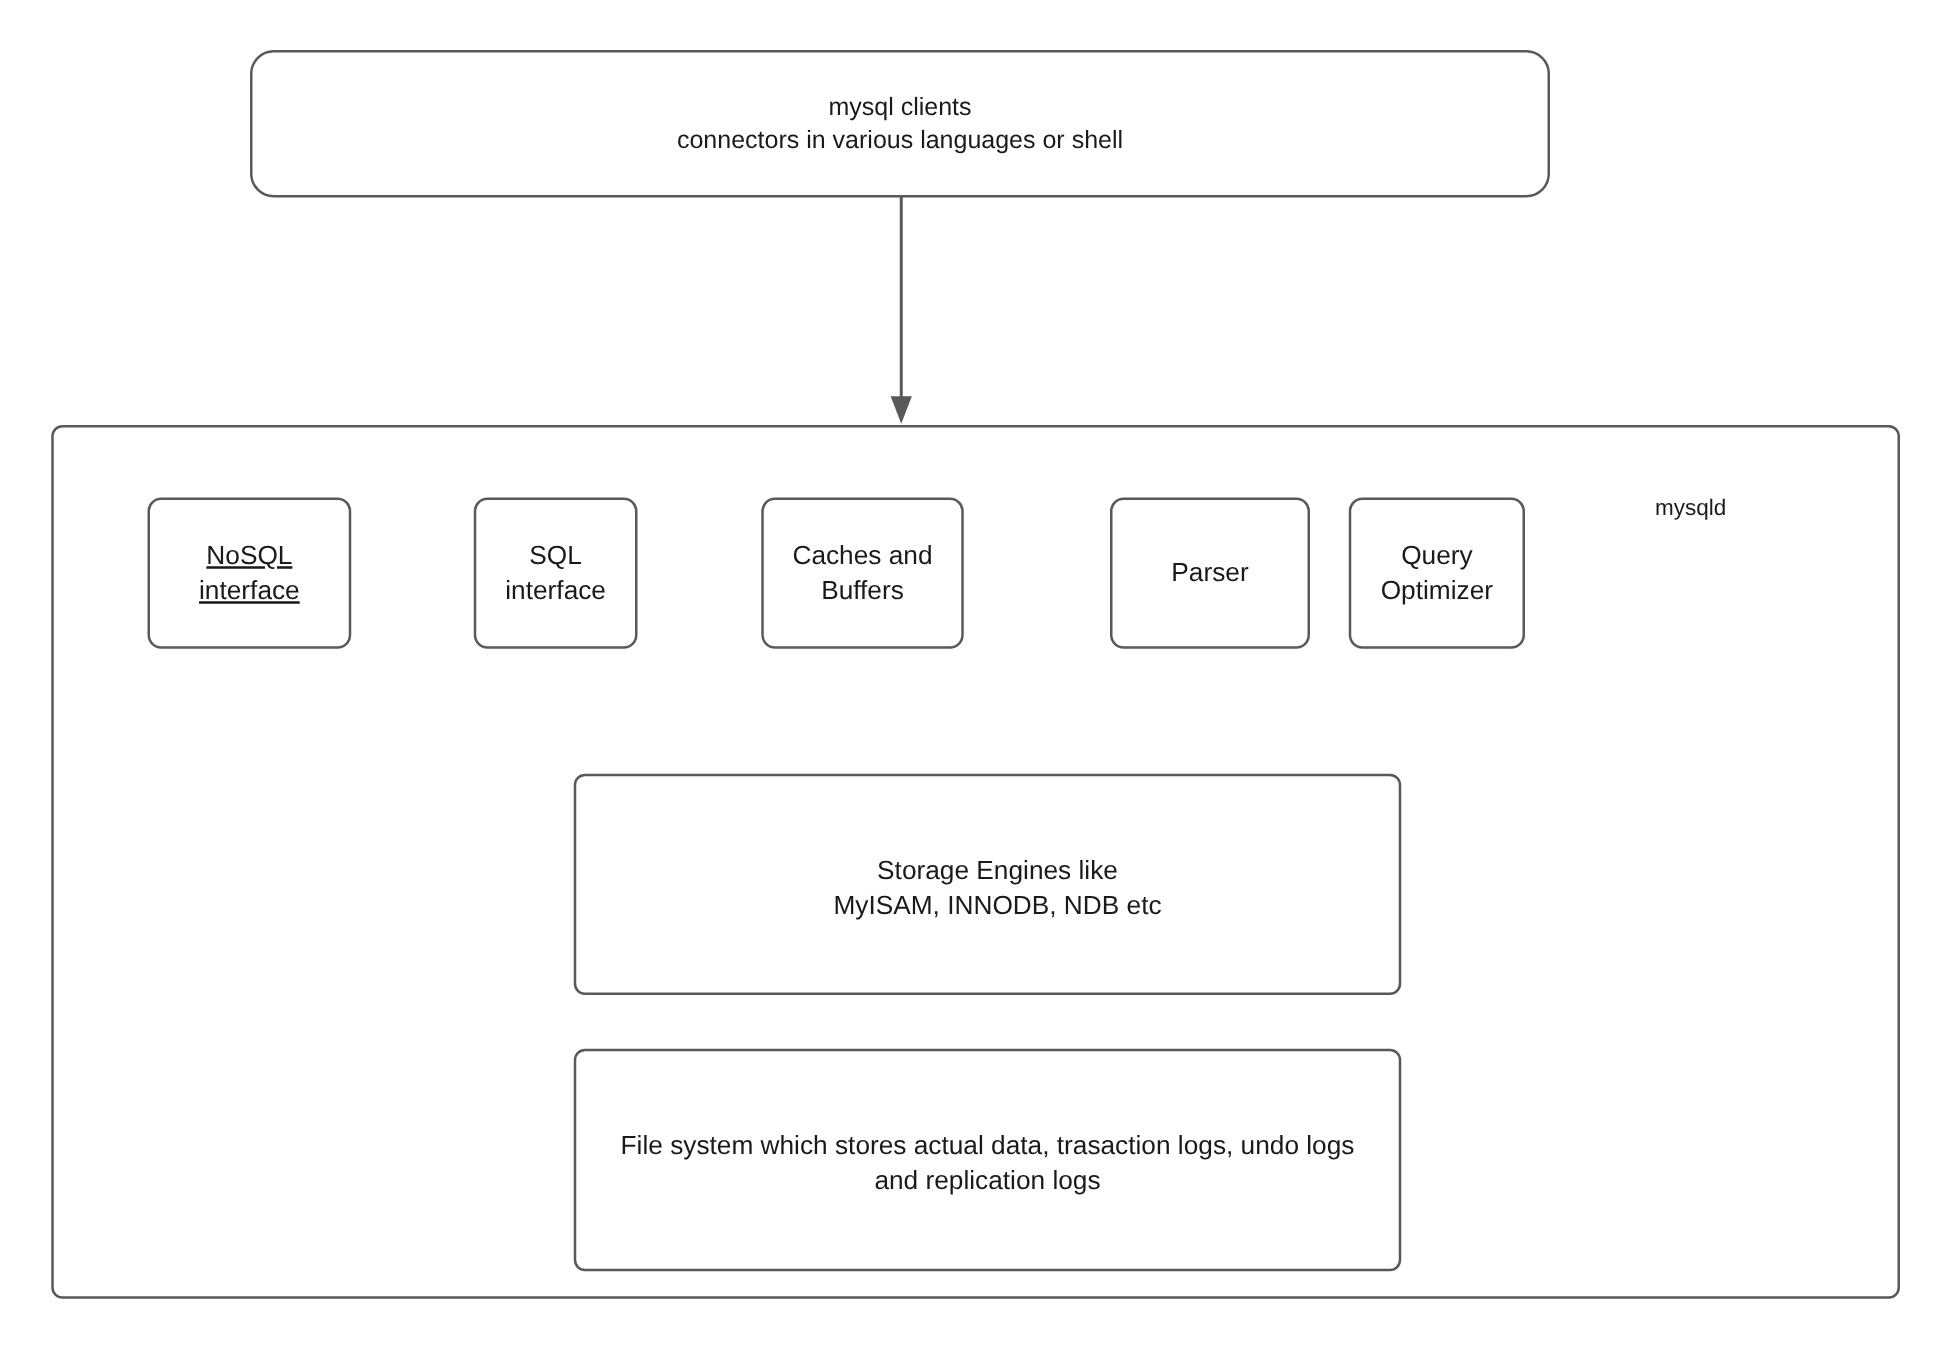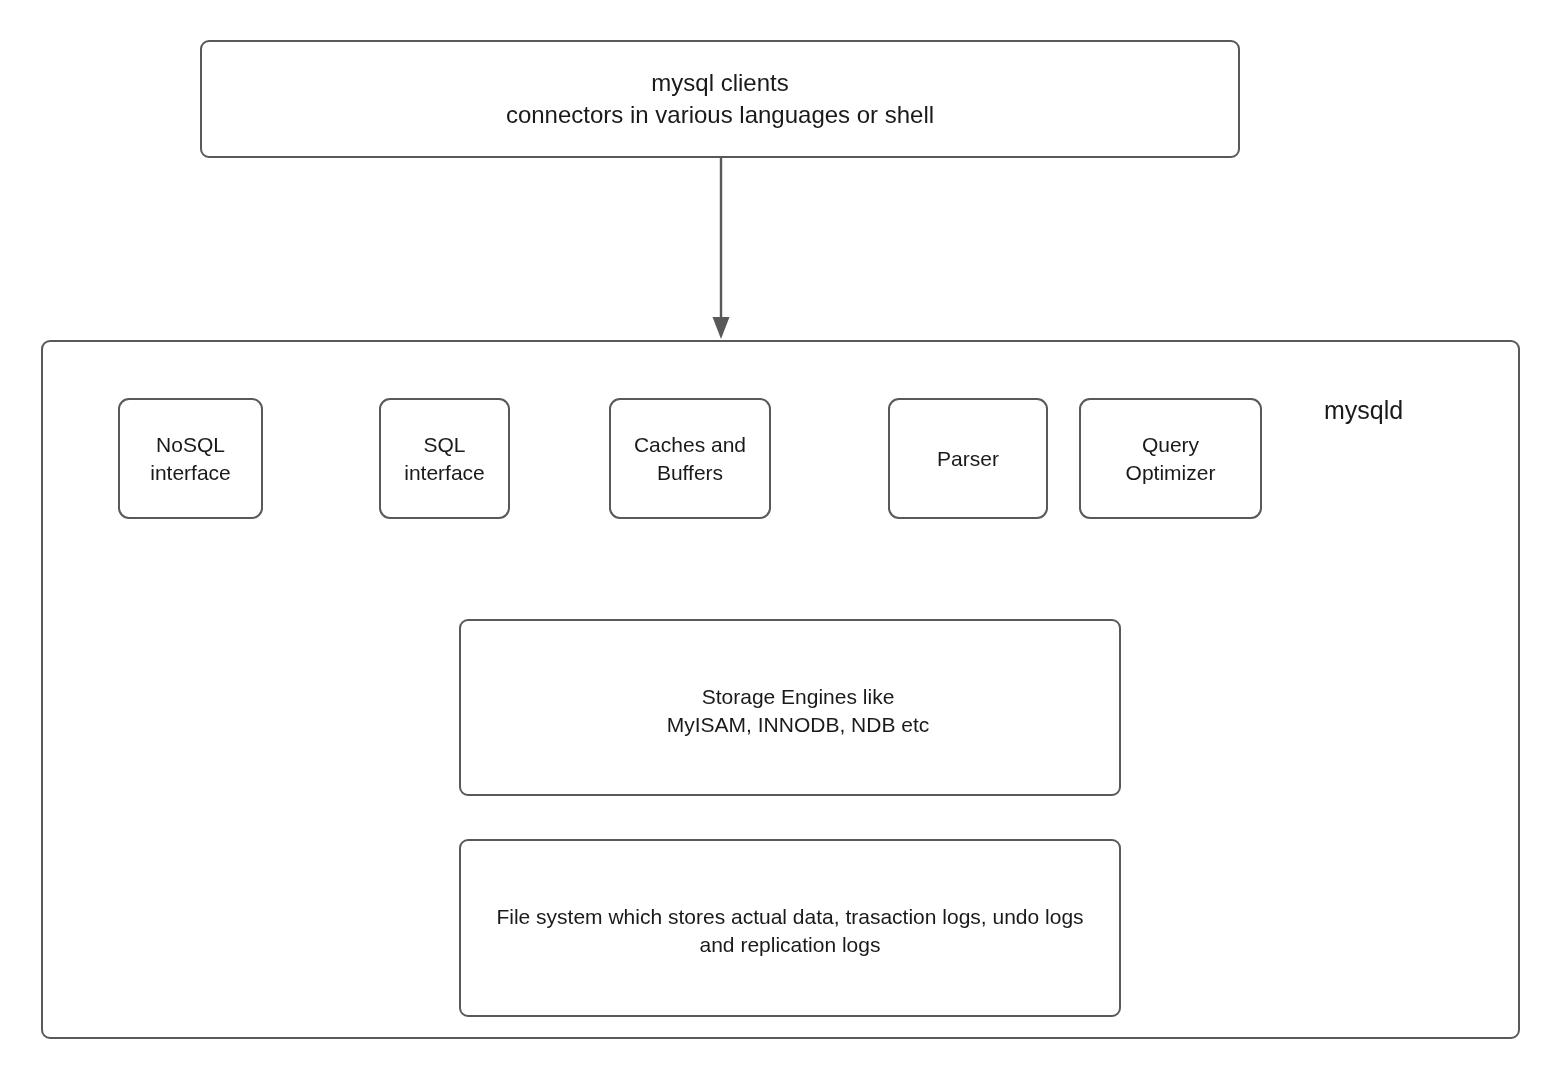--- a/index.html
+++ b/index.html
@@ -35,57 +35,57 @@
     line-height: 1.32;
     white-space: pre-line;
   }
 
   
   #client-box {
     left: 200px;
     top: 40px;
     width: 1040px;
     height: 118px;
-    font-size: 24px;
-    border-radius: 9px;
+    font-size: 20px;
+    border-radius: 19px;
   }
 
   
   #mysqld-container {
     position: absolute;
     box-sizing: border-box;
     left: 41px;
     top: 340px;
     width: 1479px;
     height: 699px;
     background: #ffffff;
     border: 2px solid #595959;
     border-radius: 9px;
   }
   #mysqld-label {
     position: absolute;
     left: 1324px;
     top: 396px;
-    font-size: 25px;
+    font-size: 18px;
     color: #1a1a1a;
     white-space: nowrap;
   }
 
   
   .component-box {
     top: 398px;
     height: 121px;
     font-size: 21px;
     border-radius: 11px;
   }
-  .component-box.b0 { left: 118px;  width: 145px; }
+  .component-box.b0 { left: 118px;  width: 163px; text-decoration: underline; }
   .component-box.b1 { left: 379px;  width: 131px; }
   .component-box.b2 { left: 609px;  width: 162px; text-align: center; }
   .component-box.b3 { left: 888px;  width: 160px; }
-  .component-box.b4 { left: 1079px; width: 183px; }
+  .component-box.b4 { left: 1079px; width: 141px; }
 
   
   .wide-box {
     left: 459px;
     width: 662px;
     font-size: 21px;
     border-radius: 9px;
     align-items: flex-start;
     padding-top: 0;
   }

